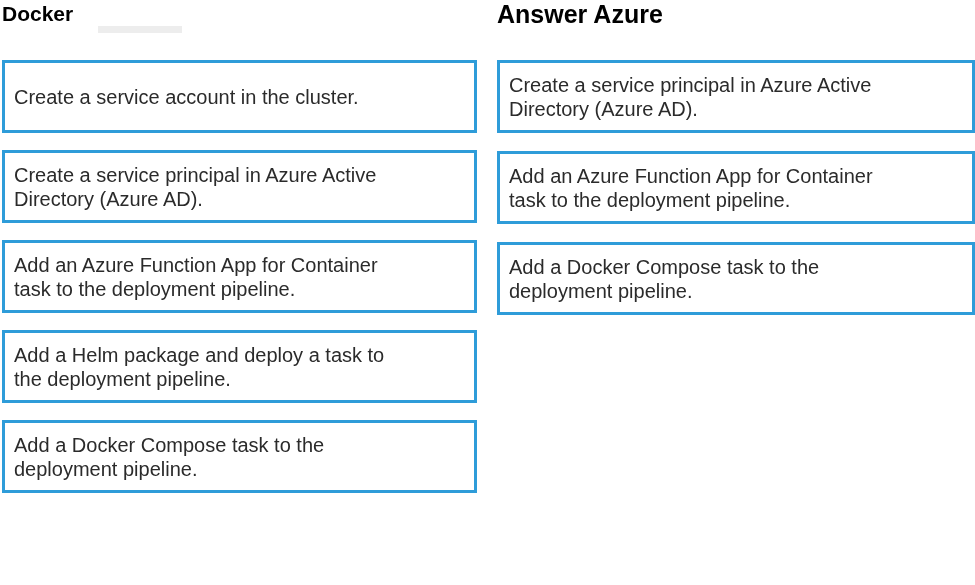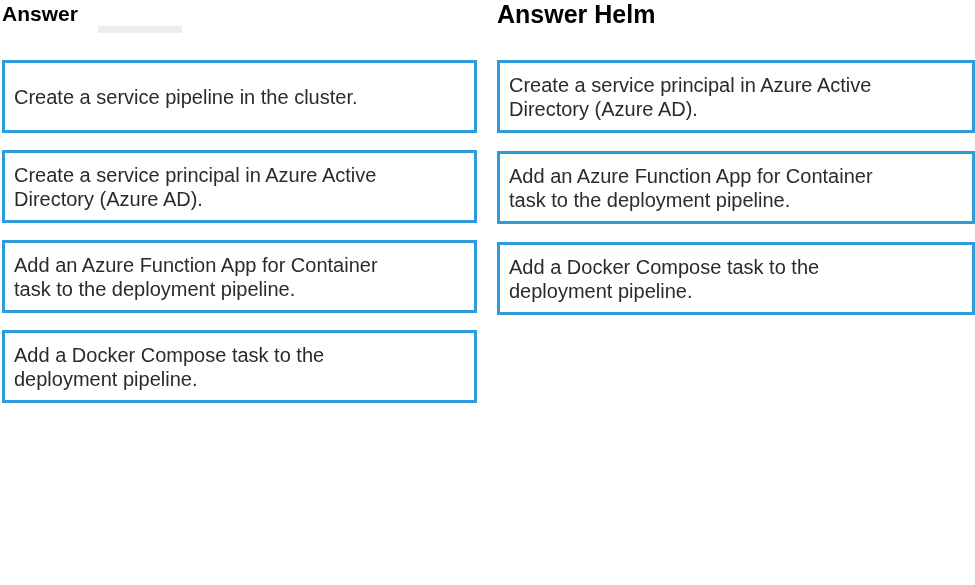--- a/index.html
+++ b/index.html
@@ -63,43 +63,47 @@
     line-height: 1.2;
     white-space: pre-line;
   }
 </style>
 </head>
 <body>
 
 <div class="stage">
 
   <section class="col col-left">
-    <h2 class="panel-title">Answer</h2>
+    <h2 class="panel-title">Docker</h2>
     <div class="smudge"></div>
     <div class="cards">
       <div class="card">
-        <span class="card-label">Create a service pipeline in the cluster.</span>
+        <span class="card-label">Create a service account in the cluster.</span>
       </div>
       <div class="card">
         <span class="card-label">Create a service principal in Azure Active
 Directory (Azure AD).</span>
       </div>
       <div class="card">
         <span class="card-label">Add an Azure Function App for Container
 task to the deployment pipeline.</span>
       </div>
       <div class="card">
+        <span class="card-label">Add a Helm package and deploy a task to
+the deployment pipeline.</span>
+      </div>
+      <div class="card">
         <span class="card-label">Add a Docker Compose task to the
 deployment pipeline.</span>
       </div>
     </div>
   </section>
 
   <section class="col col-right">
-    <h2 class="panel-title">Answer Helm</h2>
+    <h2 class="panel-title">Answer Azure</h2>
     <div class="cards">
       <div class="card">
         <span class="card-label">Create a service principal in Azure Active
 Directory (Azure AD).</span>
       </div>
       <div class="card">
         <span class="card-label">Add an Azure Function App for Container
 task to the deployment pipeline.</span>
       </div>
       <div class="card">

